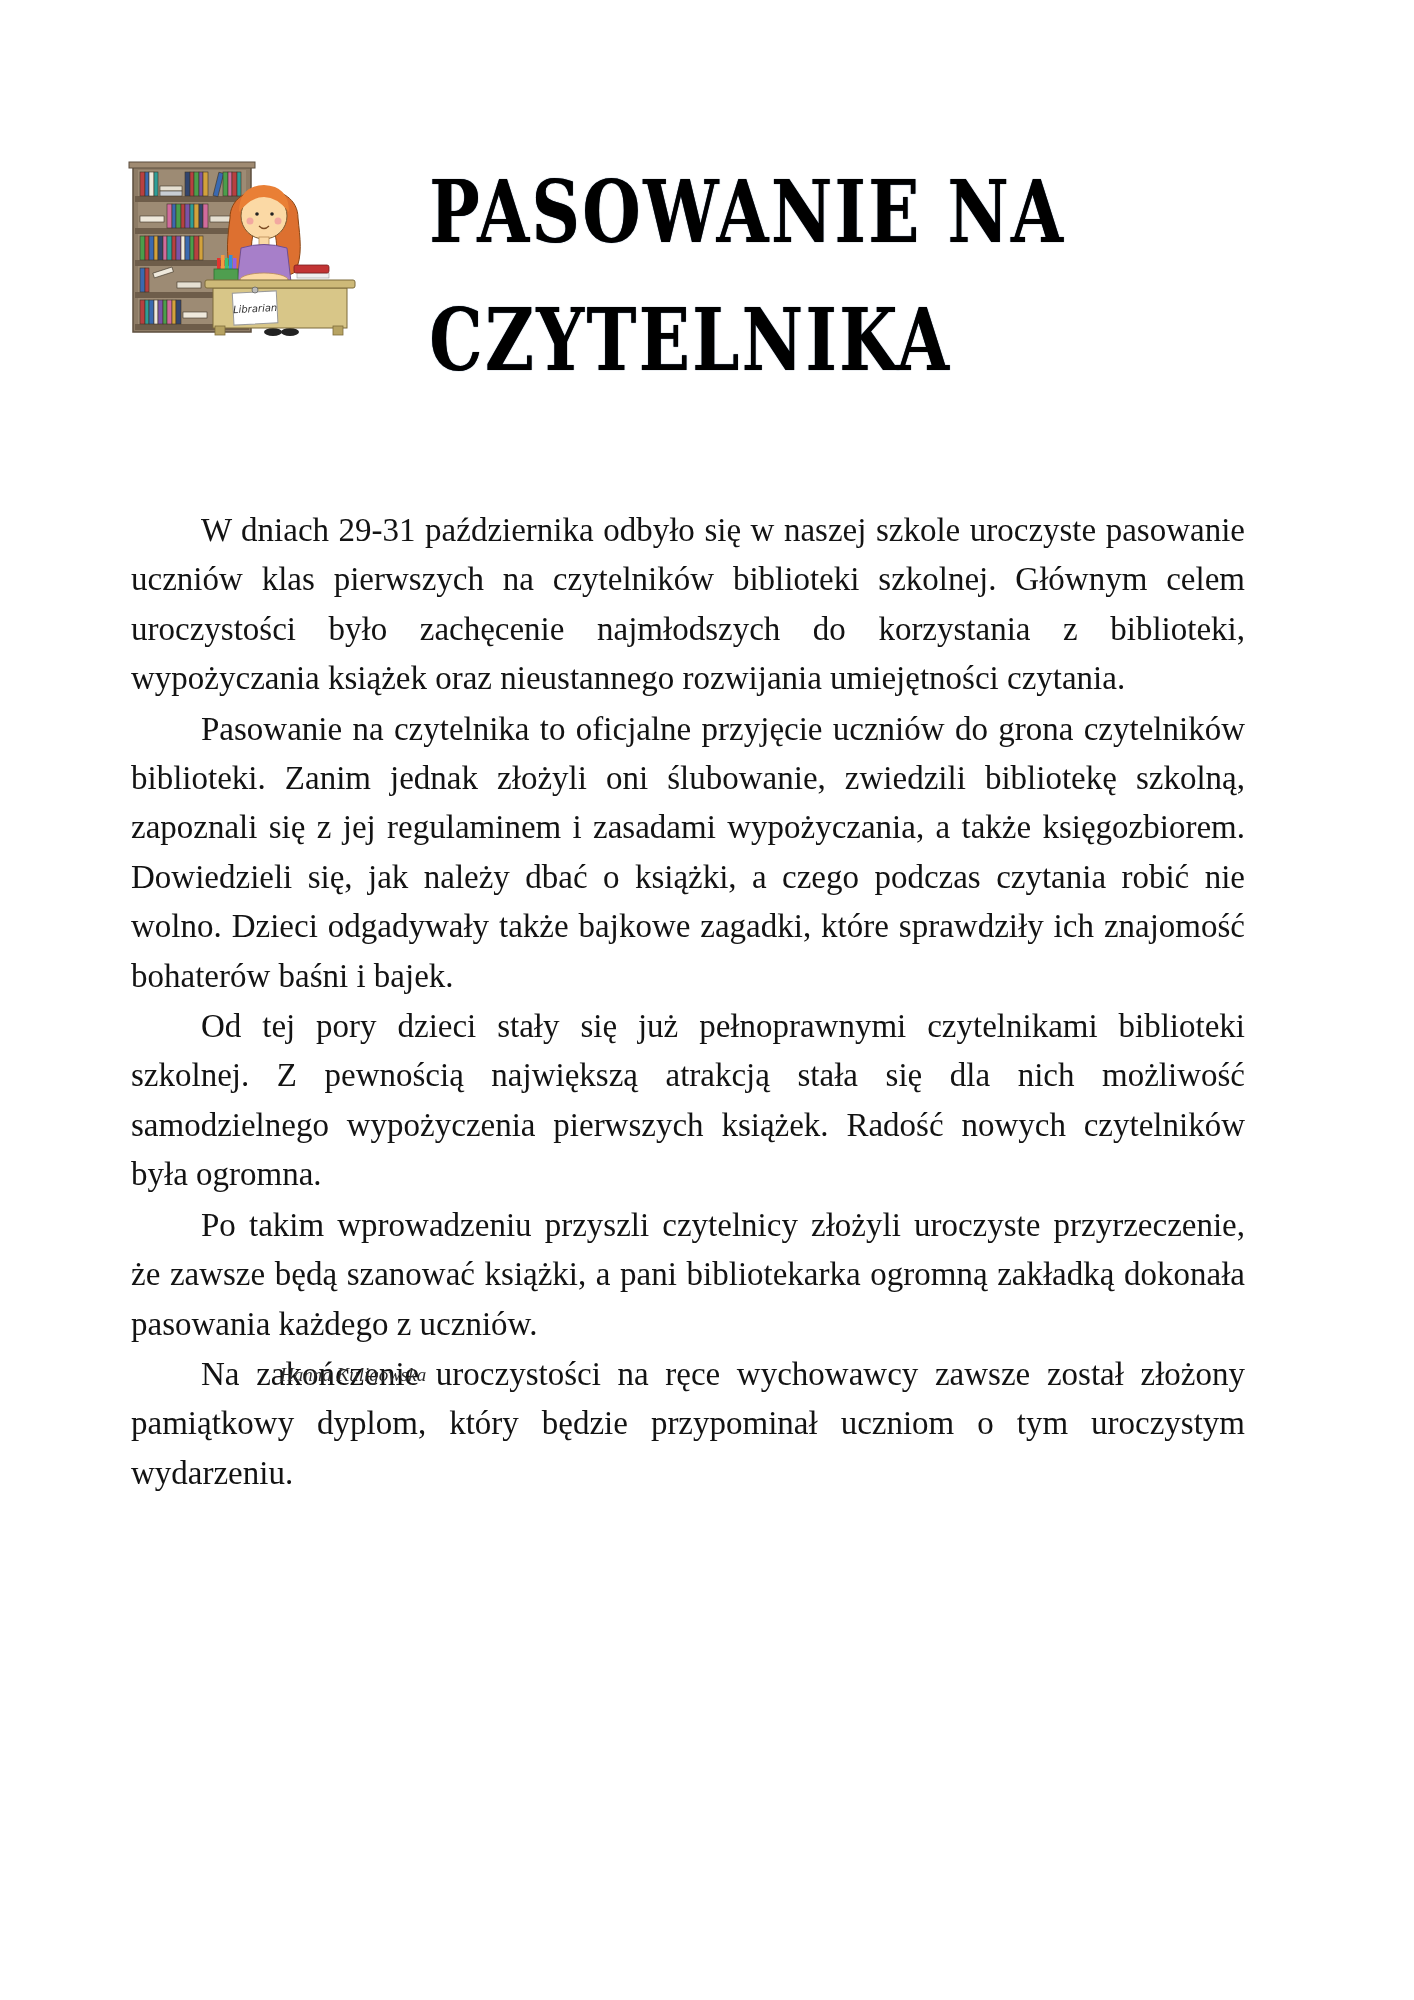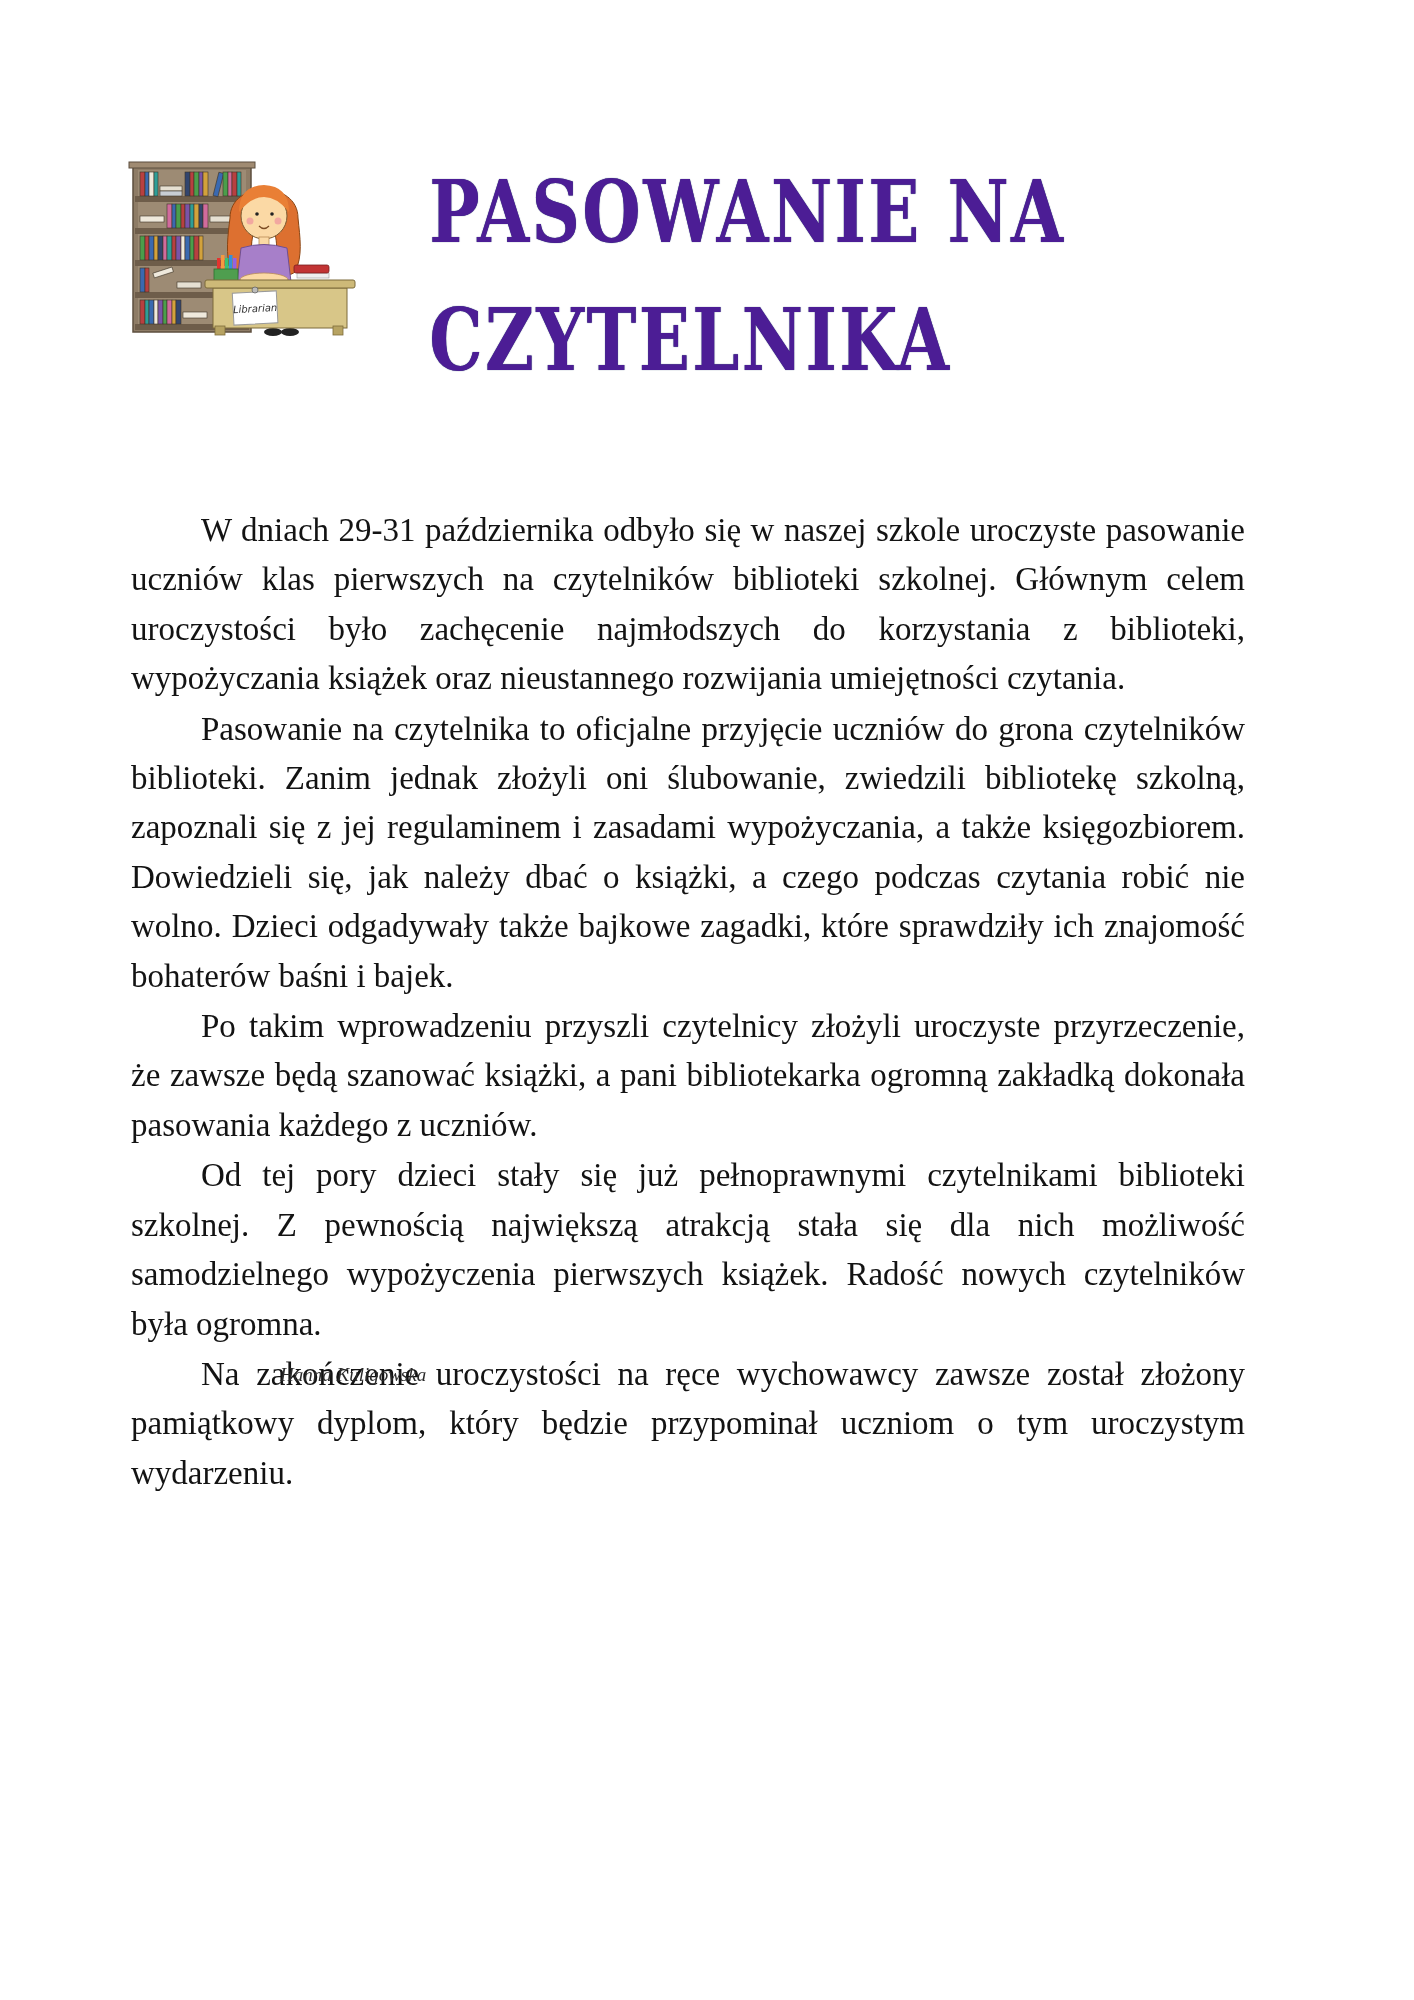--- a/index.html
+++ b/index.html
@@ -19,21 +19,21 @@
     top:158px;
     width:232px;
     height:180px;
   }
   .title-block {
     position:absolute;
     left:360px;
     top:168px;
     width:630px;
     text-align:center;
-    color:#4c1d95;
+    color:#000000;
     font-family:"DejaVu Serif","Liberation Serif",serif;
     font-weight:bold;
   }
   .title-line {
     font-size:86px;
     line-height:88px;
     letter-spacing:3px;
     transform:scaleX(0.78);
     transform-origin:50% 50%;
     white-space:nowrap;
@@ -209,20 +209,20 @@
   </svg>
 
   <div class="title-block">
     <div class="title-line">PASOWANIE NA</div>
     <div class="title-line">CZYTELNIKA</div>
   </div>
 
   <div class="body-text">
     <p>W dniach 29-31 października odbyło się w naszej szkole uroczyste pasowanie uczniów klas pierwszych na czytelników biblioteki szkolnej. Głównym celem uroczystości było zachęcenie najmłodszych do korzystania z biblioteki, wypożyczania książek oraz nieustannego rozwijania umiejętności czytania.</p>
     <p>Pasowanie na czytelnika to oficjalne przyjęcie uczniów do grona czytelników biblioteki. Zanim jednak złożyli oni ślubowanie, zwiedzili bibliotekę szkolną, zapoznali się z jej regulaminem i zasadami wypożyczania, a także księgozbiorem. Dowiedzieli się, jak należy dbać o książki, a czego podczas czytania robić nie wolno. Dzieci odgadywały także bajkowe zagadki, które sprawdziły ich znajomość bohaterów baśni i bajek.</p>
+    <p>Od tej pory dzieci stały się już pełnoprawnymi czytelnikami  biblioteki szkolnej. Z pewnością największą atrakcją stała się dla nich możliwość samodzielnego wypożyczenia pierwszych książek. Radość nowych czytelników była ogromna.</p>
     <p>Po takim wprowadzeniu przyszli czytelnicy złożyli uroczyste przyrzeczenie, że zawsze będą szanować książki, a pani bibliotekarka ogromną zakładką dokonała pasowania każdego z uczniów.</p>
-    <p>Od tej pory dzieci stały się już pełnoprawnymi czytelnikami  biblioteki szkolnej. Z pewnością największą atrakcją stała się dla nich możliwość samodzielnego wypożyczenia pierwszych książek. Radość nowych czytelników była ogromna.</p>
     <p>Na zakończenie uroczystości na ręce wychowawcy zawsze został złożony pamiątkowy dyplom, który będzie przypominał uczniom o tym uroczystym wydarzeniu.</p>
   </div>
 
   <div class="signature">Hanna Kuligowska</div>
 
 </div>
 
 </body></html>

